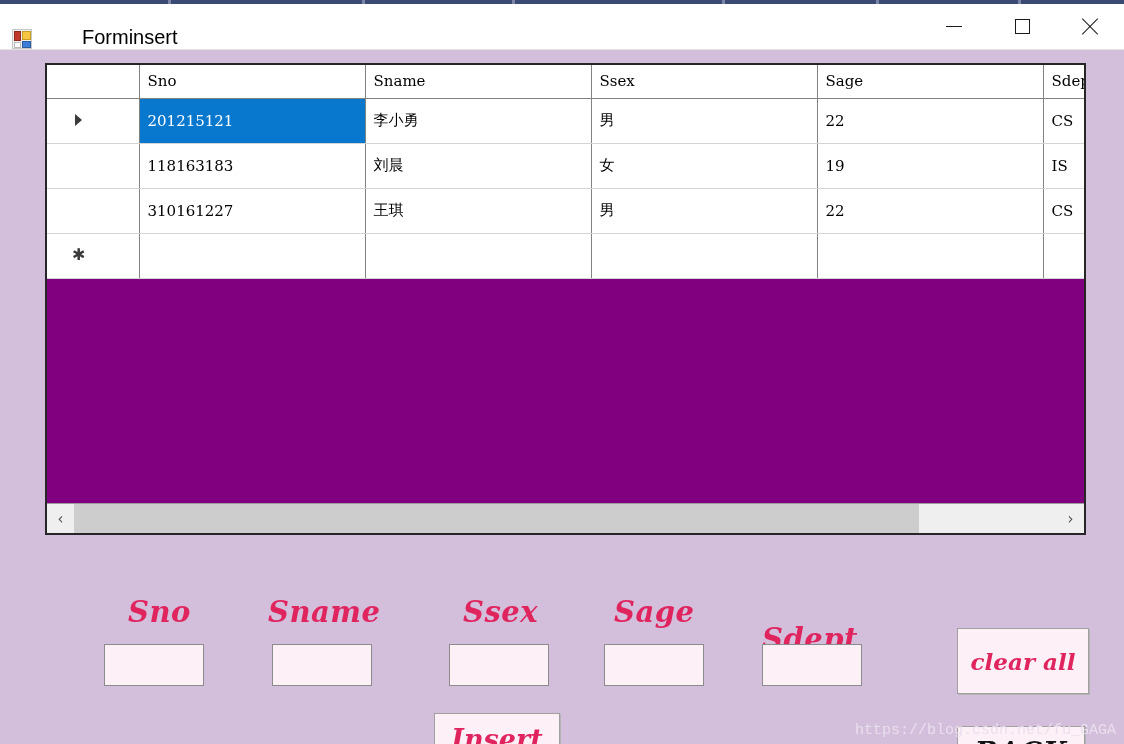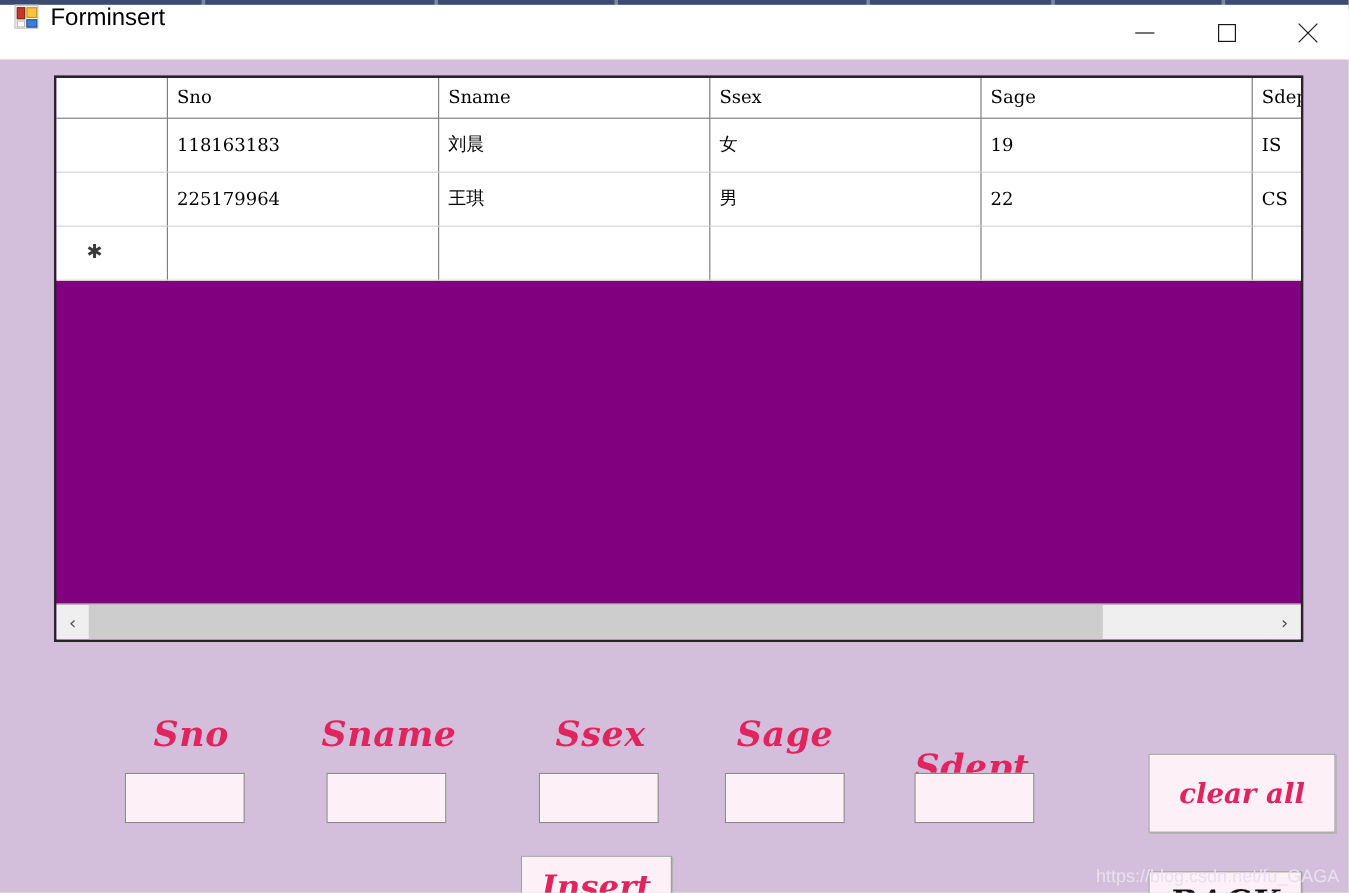--- a/index.html
+++ b/index.html
@@ -41,22 +41,23 @@
 
   
   #title-bar {
     position: absolute;
     top: 4px; left: 0;
     width: 1124px;
     height: 46px;
     background: #ffffff;
     border-bottom: 1px solid #e3e3e3;
     display: flex;
-    align-items: flex-start;
-    box-sizing: border-box;
+    align-items: flex-end;
+    box-sizing: border-box;
+    gap: 40px;
   }
   #app-icon {
     width: 20px; height: 20px;
     margin-left: 12px;
     position: relative;
     background: #f0f0f0;
     border: 1px solid #c8c8c8;
     box-sizing: border-box;
     flex: 0 0 auto;
   }
@@ -279,39 +280,39 @@
     color: #e0245e;
     cursor: default;
   }
   #btn-insert {
     left: 434px; top: 663px;
     width: 126px; height: 52px;
     font-size: 27px;
   }
   #btn-clear-all {
     left: 957px; top: 578px;
-    width: 156px; height: 66px;
+    width: 132px; height: 66px;
     font-size: 23px;
   }
   #btn-back {
     left: 957px; top: 676px;
     width: 128px; height: 52px;
     font-size: 27px;
     color: #111111;
     letter-spacing: 1px;
   }
 
   
   #watermark {
     position: absolute;
     right: 8px;
     bottom: 5px;
     font-size: 15px;
     color: #eadfee;
-    font-family: Liberation Sans, sans-serif;
+    font-family: Liberation Mono, monospace;
     white-space: nowrap;
     pointer-events: none;
   }
 </style>
 </head>
 <body>
 
 <div id="app-window">
 
   <div id="desktop-strip">
@@ -362,30 +363,38 @@
             <th></th>
             <th>Sno</th>
             <th>Sname</th>
             <th>Ssex</th>
             <th>Sage</th>
             <th>Sdep</th>
           </tr>
         </thead>
         <tbody>
           <tr>
+            <td><span class="row-arrow"></span></td>
+            <td class="cell-selected">201215121</td>
+            <td>李小勇</td>
+            <td>男</td>
+            <td>22</td>
+            <td>CS</td>
+          </tr>
+          <tr>
             <td></td>
             <td>118163183</td>
             <td>刘晨</td>
             <td>女</td>
             <td>19</td>
             <td>IS</td>
           </tr>
           <tr>
             <td></td>
-            <td>225179964</td>
+            <td>310161227</td>
             <td>王琪</td>
             <td>男</td>
             <td>22</td>
             <td>CS</td>
           </tr>
           <tr>
             <td><span class="row-star">✱</span></td>
             <td></td>
             <td></td>
             <td></td>

